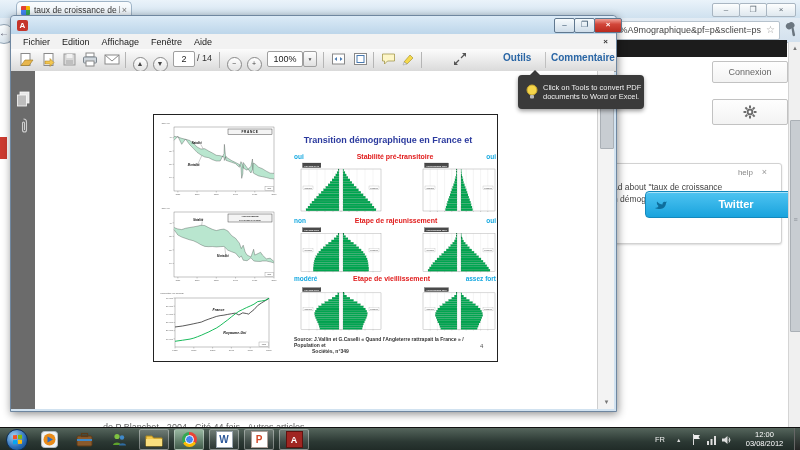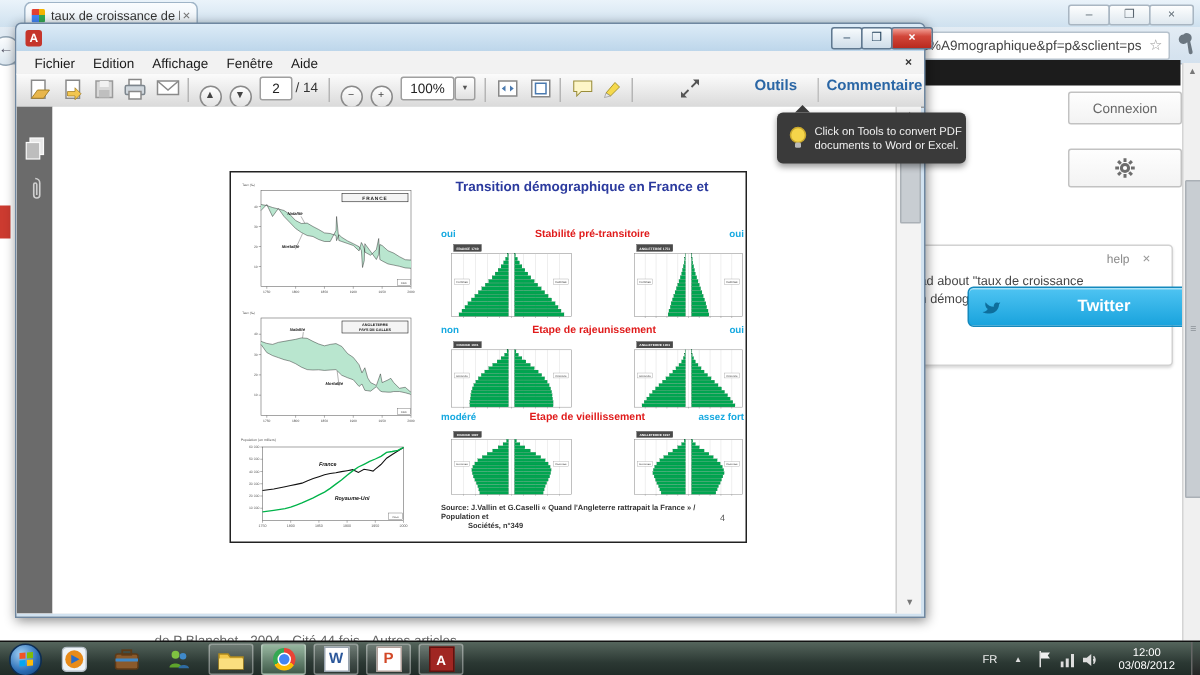--- a/index.html
+++ b/index.html
@@ -48,21 +48,21 @@
   .pagebox,.zoombox{position:absolute;top:2px;height:14px;background:#fff;border:1px solid #9f9f9f;border-radius:2px;
         font-size:9px;color:#222;text-align:center;line-height:14px;}
   .blue-act{position:absolute;top:3px;font-size:10px;font-weight:bold;color:#2a66a5;}
   .abody{left:0;top:55px;width:603px;height:338px;background:#f0f0f0;overflow:hidden;}
   .navstrip{left:0;top:0;width:24px;height:338px;background:#6b6b6b;}
   .apage{left:24px;top:0;width:562px;height:338px;background:#fff;}
   .ascroll{left:586px;top:0;width:17px;height:338px;background:#f3f3f3;border-left:1px solid #cfcfcf;}
   
   .figure{left:118px;top:43px;width:345px;height:248px;border:1px solid #222;background:#fff;box-sizing:border-box;}
   .slide-title{position:absolute;left:126px;top:4px;width:216px;text-align:center;color:#2b3a9e;font-weight:bold;}
-  .slide-title .l1{font-size:9px;line-height:11px;}
+  .slide-title .l1{font-size:9px;line-height:11px;margin-top:16px;}
   .slide-title .l2{font-size:8.5px;line-height:10px;}
   .row-hdr{position:absolute;left:140px;width:202px;height:9px;display:flex;justify-content:space-between;font-weight:bold;}
   .row-hdr .side{font-size:6.5px;color:#17a9e0;}
   .row-hdr .mid{font-size:7px;color:#e01b1b;}
   .src{position:absolute;left:140px;top:221px;width:195px;font-size:5px;font-weight:bold;color:#333;line-height:6px;}
   .pgnum{position:absolute;left:326px;top:228px;font-size:6px;color:#555;}
   
   .tooltip{left:478px;top:75px;width:126px;height:34px;background:#3a3a3a;border-radius:4px;box-shadow:0 2px 4px rgba(0,0,0,.4);
            color:#f0f0f0;font-size:7.5px;line-height:9px;display:flex;align-items:center;z-index:30;margin-left:40px;}
   .tooltip:before{content:"";position:absolute;top:-5px;left:12px;border:5px solid transparent;border-bottom-color:#3a3a3a;border-top:none;}

